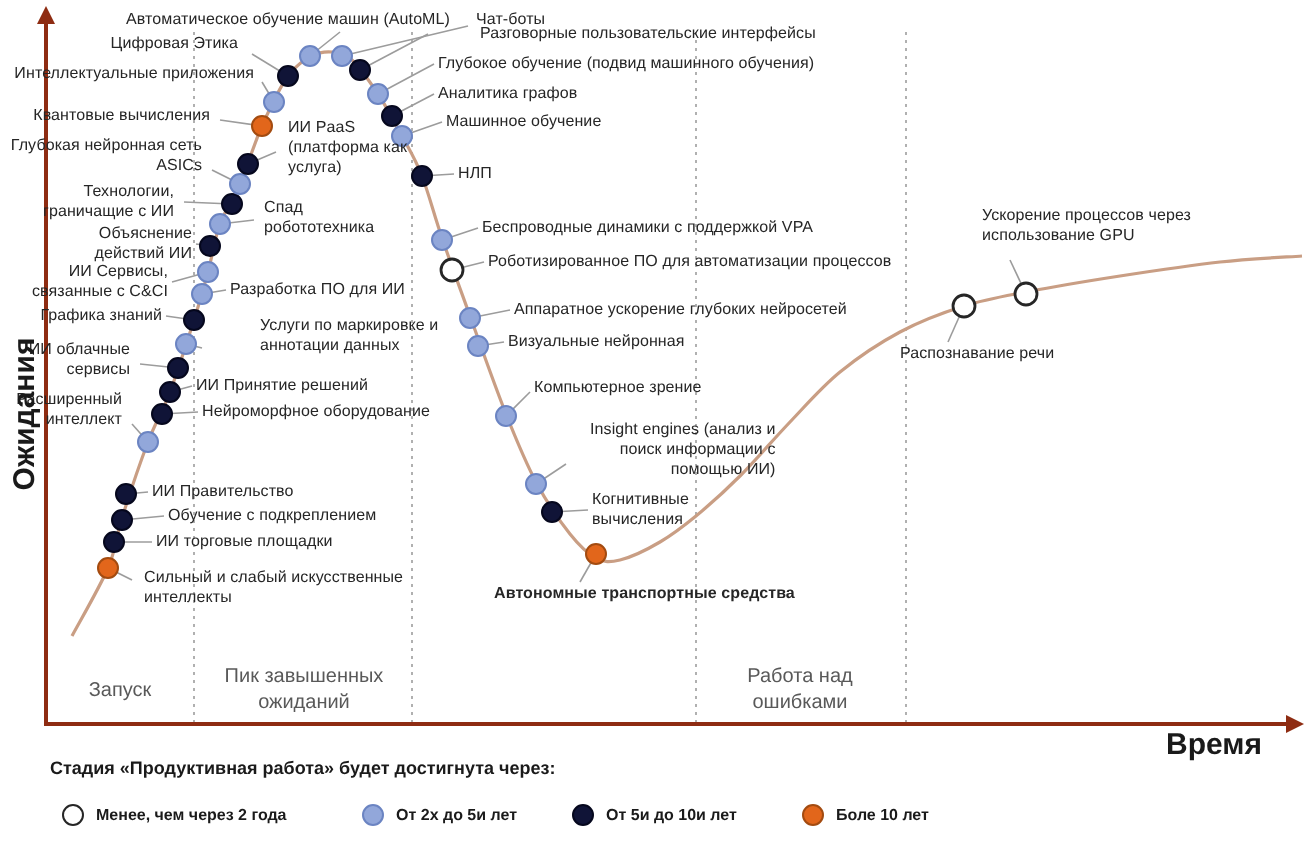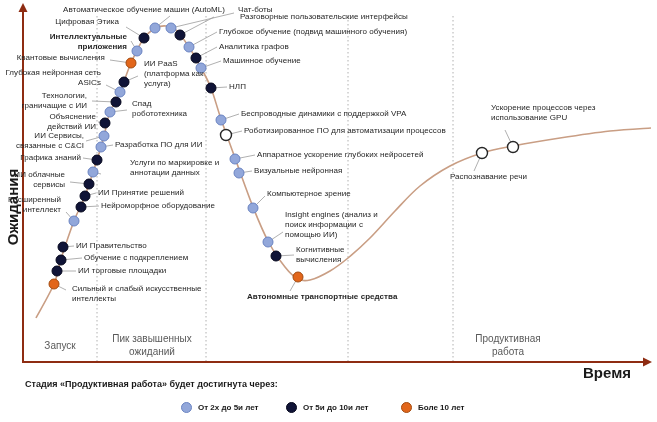--- a/index.html
+++ b/index.html
@@ -143,55 +143,59 @@
       <div class="pt-label left" style="top: 99px; left: 132px;">Спад
 робототехника</div>
       <div class="pt-label right" style="top: 91px; right: 570px;">Технологии,
 граничащие с ИИ</div>
       <div class="pt-label right" style="top: 68px; right: 556px;">Глубокая нейронная сеть
 ASICs</div>
       <div class="pt-label left" style="top: 59px; left: 144px;">ИИ PaaS
 (платформа как
 услуга)</div>
       <div class="pt-label right" style="top: 53px; right: 552px;">Квантовые вычисления</div>
-      <div class="pt-label right" style="top: 32px; right: 530px; font-weight: bold;">Интеллектуальные приложения</div>
+      <div class="pt-label right" style="top: 32px; right: 530px;">Интеллектуальные приложения</div>
       <div class="pt-label right" style="top: 17px; right: 538px;">Цифровая Этика</div>
       <div class="pt-label right" style="top: 5px; right: 432px;">Автоматическое обучение машин (AutoML)</div>
       <div class="pt-label left" style="top: 5px; left: 238px;">Чат-боты</div>
       <div class="pt-label left" style="top: 12px; left: 216px; padding-left: 24px;">Разговорные пользовательские интерфейсы</div>
       <div class="pt-label left" style="top: 27px; left: 219px;">Глубокое обучение (подвид машинного обучения)</div>
       <div class="pt-label left" style="top: 42px; left: 219px;">Аналитика графов</div>
       <div class="pt-label left" style="top: 56px; left: 223px;">Машинное обучение</div>
       <div class="pt-label left" style="top: 82px; left: 229px;">НЛП</div>
       <div class="pt-label left" style="top: 109px; left: 241px;">Беспроводные динамики с поддержкой VPA</div>
       <div class="pt-label left" style="top: 126px; left: 244px;">Роботизированное ПО для автоматизации процессов</div>
       <div class="pt-label left" style="top: 150px; left: 257px;">Аппаратное ускорение глубоких нейросетей</div>
       <div class="pt-label left" style="top: 166px; left: 254px;">Визуальные нейронная</div>
       <div class="pt-label left" style="top: 189px; left: 267px;">Компьютерное зрение</div>
-      <div class="pt-label left" style="top: 210px; left: 285px;">Insight engines (анализ и
+      <div class="pt-label left" style="top: 210px; left: 295px; text-align: right;">Insight engines (анализ и
 поиск информации с
 помощью ИИ)</div>
       <div class="pt-label left" style="top: 245px; left: 296px;">Когнитивные
 вычисления</div>
       <div class="pt-label left" style="top: 292px; left: 247px; font-weight: bold;">Автономные транспортные средства</div>
       <div class="pt-label left" style="top: 172px; left: 450px;">Распознавание речи</div>
       <div class="pt-label left" style="top: 103px; left: 491px;">Ускорение процессов через
 использование GPU</div>
     </div>
 
   <div class="phase-label" id="phase-0" style="left: 24px; width: 72px;">Запуск</div>
   <div class="phase-label" id="phase-1" style="left: 98px; width: 108px;">Пик завышенных
 ожиданий</div>
-  <div class="phase-label" id="phase-4" style="left: 438px; width: 140px;">Продуктивная
-работа</div>
+  <div class="phase-label" id="phase-3" style="left: 348px; width: 104px;">Работа над
+ошибками</div>
 
   <div class="axis-label" id="y-axis-label">Ожидания</div>
   <div class="axis-label" id="x-axis-label">Время</div>
 
   <div id="legend-title">Стадия «Продуктивная работа» будет достигнута через:</div>
+  <div class="legend-item" id="li-0" style="left: 31px;">
+    <span class="sw sw-wh"></span>
+    <span>Менее, чем через 2 года</span>
+  </div>
   <div class="legend-item" id="li-1" style="left: 181px;">
     <span class="sw sw-lt"></span>
     <span>От 2х до 5и лет</span>
   </div>
   <div class="legend-item" id="li-2" style="left: 286px;">
     <span class="sw sw-dk"></span>
     <span>От 5и до 10и лет</span>
   </div>
   <div class="legend-item" id="li-3" style="left: 401px;">
     <span class="sw sw-or"></span>

